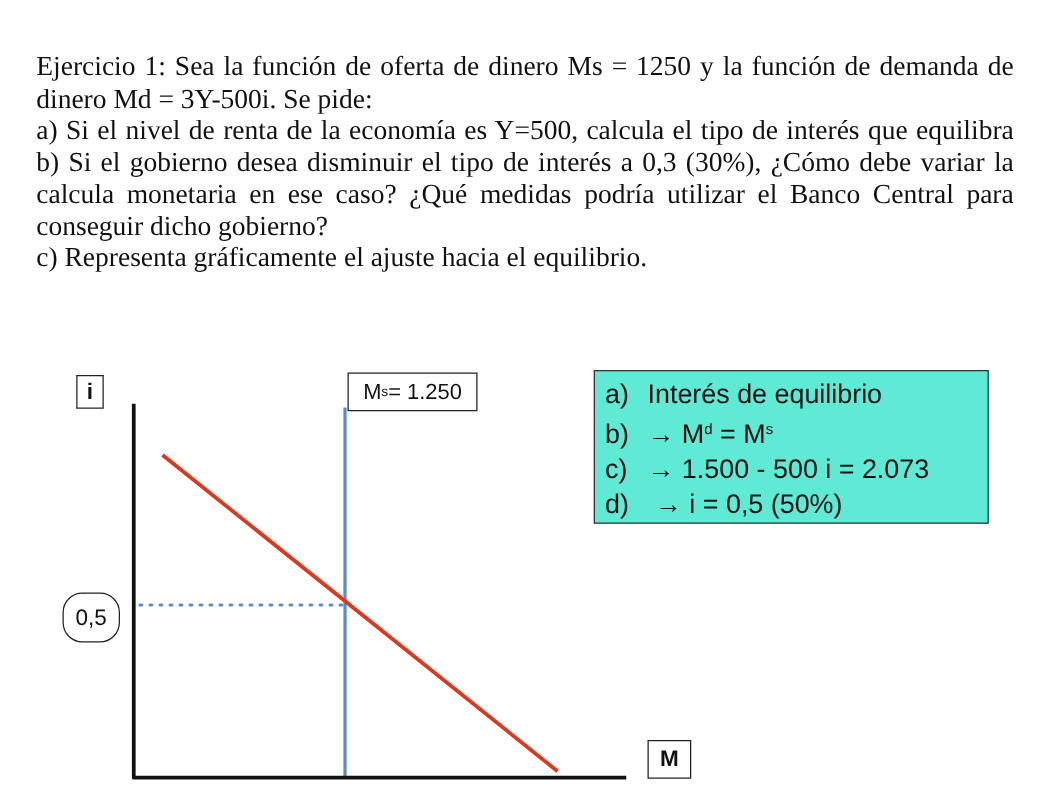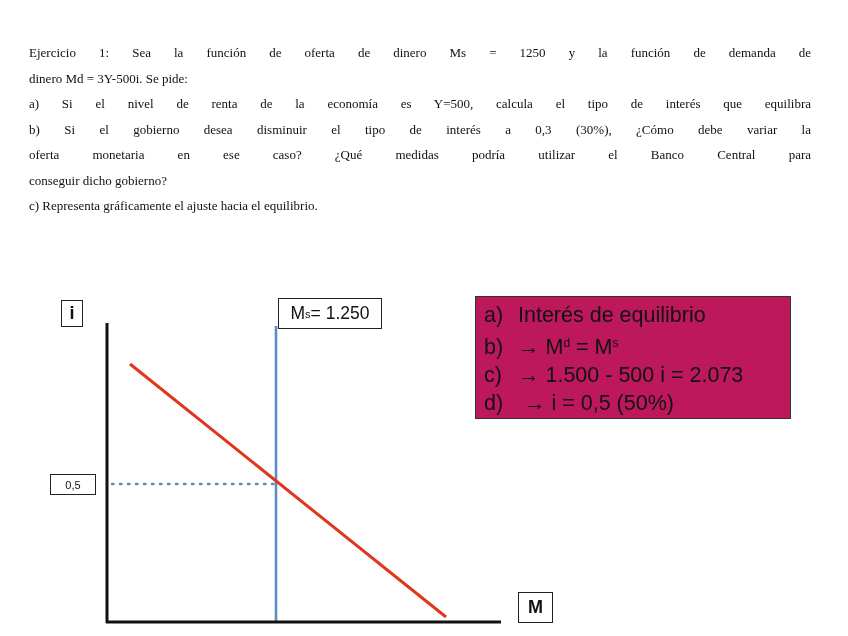--- a/index.html
+++ b/index.html
@@ -1,49 +1,49 @@
 <!DOCTYPE html>
 <html><head>
 <meta charset="utf-8">
 <style>
   html, body { margin:0; padding:0; background:#ffffff; }
   body { width:848px; height:636px; position:relative; overflow:hidden; }
   .problem {
     position:absolute; left:29px; top:40px; width:782px;
-    font-family:"Liberation Serif", serif; font-size:13px; line-height:25.5px;
+    font-family:"Liberation Serif", serif; font-size:22px; line-height:25.5px;
     color:#111; text-align:justify;
   }
   .problem p { margin:0; }
   .problem p.just { text-align:justify; text-align-last:justify; }
   .chart { position:absolute; left:0; top:0; width:848px; height:636px; }
   .lbl {
     position:absolute; border:1.3px solid #222; background:#fff;
     font-family:"Liberation Sans", sans-serif; color:#111;
     display:flex; align-items:center; justify-content:center; box-sizing:border-box;
   }
   .answers {
     position:absolute; left:475px; top:296px; width:316px; height:123px;
-    border:1.5px solid #333; box-sizing:border-box; background:#be185d;
+    border:1.5px solid #333; box-sizing:border-box; background:#5eead4;
     font-family:"Liberation Sans", sans-serif; font-size:21.5px; color:#111;
     padding:4px 16px 0 8px; line-height:28px;
   }
   .answers .row { white-space:nowrap; }
   .answers .k { display:inline-block; width:34px; }
   sup.s { font-size:12px; vertical-align:7px; }
   sub.s { font-size:11px; vertical-align:-4px; }
 </style>
 </head>
 <body>
 
 <div class="problem">
   <p class="just">Ejercicio 1: Sea la función de oferta de dinero Ms = 1250 y la función de demanda de</p>
   <p>dinero Md = 3Y-500i. Se pide:</p>
   <p class="just">a) Si el nivel de renta de la economía es Y=500, calcula el tipo de interés que equilibra</p>
   <p class="just">b) Si el gobierno desea disminuir el tipo de interés a 0,3 (30%), ¿Cómo debe variar la</p>
-  <p class="just">oferta monetaria en ese caso? ¿Qué medidas podría utilizar el Banco Central para</p>
+  <p class="just">calcula monetaria en ese caso? ¿Qué medidas podría utilizar el Banco Central para</p>
   <p>conseguir dicho gobierno?</p>
   <p>c) Representa gráficamente el ajuste hacia el equilibrio.</p>
 </div>
 
 <svg class="chart" viewBox="0 0 848 636" xmlns="http://www.w3.org/2000/svg">
 
   <line x1="112" y1="484" x2="274" y2="484" stroke="#5b8cc4" stroke-width="2.4" stroke-dasharray="1.5 6.5" stroke-linecap="round"></line>
 
   <line x1="276" y1="326" x2="276" y2="622" stroke="#5b8cc4" stroke-width="2.6"></line>
 
@@ -56,21 +56,21 @@
 <div class="lbl" style="left:61px;top:300px;width:22px;height:27px;font-size:18px;font-weight:bold;">
   <span>i</span>
 </div>
 
 <div class="lbl" style="left:278px;top:298px;width:104px;height:31px;font-size:17.5px;">
   <span>M</span>
     <sub class="s">s</sub>
     <span>= 1.250</span>
 </div>
 
-<div class="lbl" style="left:50px;top:474px;width:46px;height:21px;font-size:11px;">
+<div class="lbl" style="left:50px;top:474px;width:46px;height:40px;font-size:18px;border-radius:16px;">
   <span>0,5</span>
 </div>
 
 <div class="lbl" style="left:518px;top:592px;width:35px;height:31px;font-size:18px;font-weight:bold;">
   <span>M</span>
 </div>
 
 <div class="answers">
   <div class="row">
     <span class="k">a)</span><span>Interés de equilibrio</span>

